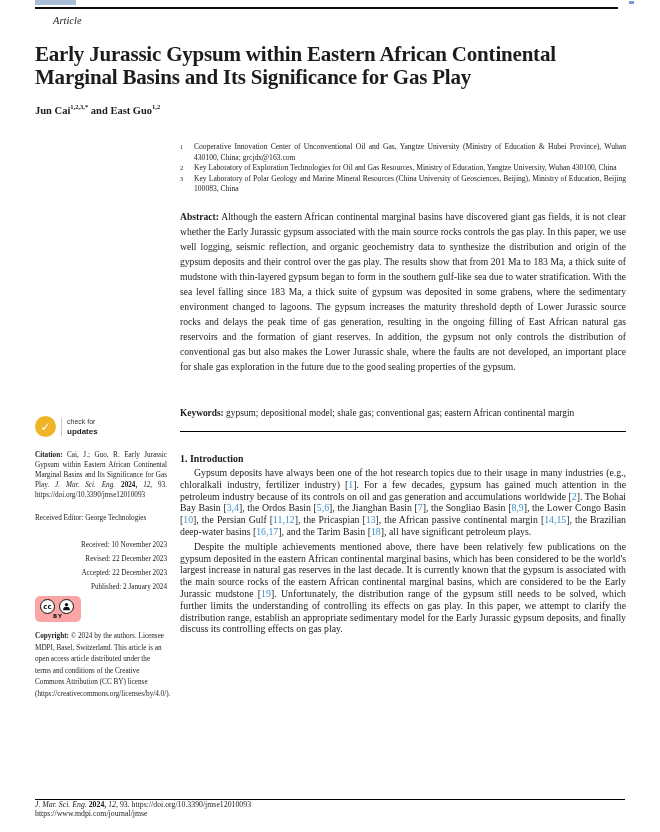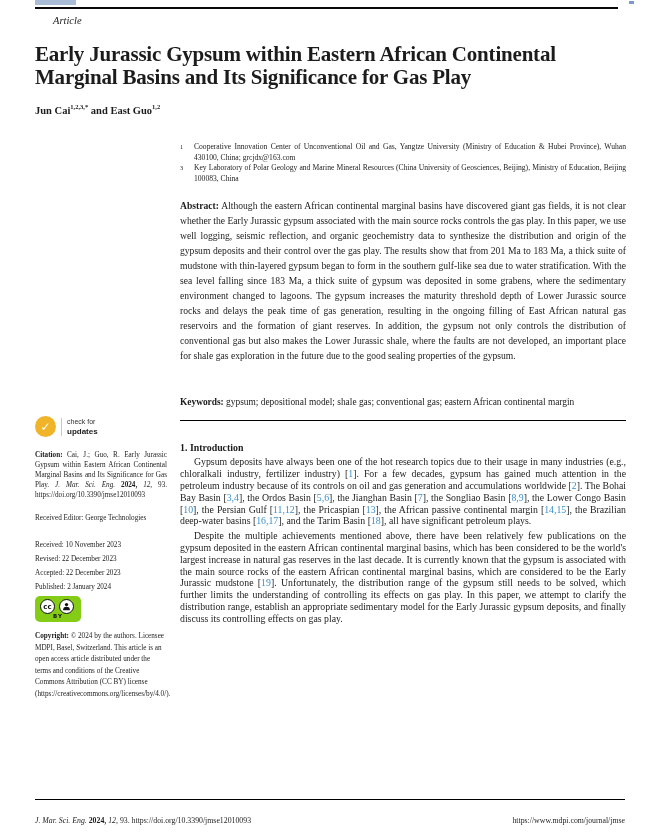--- a/index.html
+++ b/index.html
@@ -23,22 +23,22 @@
   .crossmark{display:flex;align-items:center;cursor:pointer;}
   .cm-circle{width:21px;height:21px;border-radius:50%;background:#f0b428;color:#fff;
              display:flex;align-items:center;justify-content:center;font-size:12px;font-weight:bold;
              font-family:"DejaVu Sans",sans-serif;}
   .cm-div{width:1px;height:18px;background:#c9c9c9;margin:0 5px;}
   .cm-l1{font-size:7px;color:#333;font-family:"Liberation Sans",sans-serif;}
   .cm-l2{font-size:8px;font-weight:bold;color:#222;font-family:"Liberation Sans",sans-serif;}
   .sb-block{margin-top:13px;text-align:justify;}
   .sb-label{font-weight:bold;}
   .sb-dates{margin-top:17px;}
-  .sb-date{margin-bottom:4px;}
-  .cc-badge{width:46px;height:26px;background:#84cc16;border-radius:5px;
+  .sb-date{margin-bottom:4px;text-align:right;}
+  .cc-badge{width:46px;height:26px;background:#fca5a5;border-radius:5px;
             position:relative;cursor:pointer;}
   .cc-circle{position:absolute;top:3px;width:13px;height:13px;border-radius:50%;background:#fff;
              border:1.5px solid #111;display:flex;align-items:center;justify-content:center;}
   .cc-c1{left:5px;font-size:7px;font-weight:bold;font-family:"DejaVu Sans",sans-serif;color:#111;}
   .cc-c2{left:24px;}
   .cc-by{position:absolute;bottom:1px;left:0;right:0;text-align:center;font-size:5.5px;
          font-weight:bold;letter-spacing:1px;color:#111;font-family:"DejaVu Sans",sans-serif;}
   .copyright{margin-top:9px;line-height:11.5px;}
 
   
@@ -50,21 +50,21 @@
   .keywords{margin-top:33px;font-size:9.4px;line-height:13px;text-align:justify;}
   .kw-rule{margin-top:11px;border-top:1.2px solid #000;}
   .section-heading{margin-top:21px;font-weight:bold;font-size:9.9px;}
   .para{margin:0;margin-top:3px;font-size:9.8px;line-height:11.8px;text-align:justify;text-indent:14px;}
   .bold{font-weight:bold;}
   .ital{font-style:italic;}
   .ref{color:#3e8fc9;}
 
   
   .footer{position:absolute;left:35px;top:799px;width:590px;border-top:1.2px solid #000;
-          padding-top:16px;display:flex;justify-content:space-between;font-size:7.8px;}
+          padding-top:0;display:flex;justify-content:space-between;font-size:7.8px;flex-direction:column;}
 </style>
 </head>
 <body>
 
 <div class="page">
 
   <div class="top-blue"></div>
   <div class="top-rule"></div>
   <div class="top-speck"></div>
 
@@ -130,20 +130,24 @@
     </div>
   </aside>
 
   <main class="main">
     <div>
       <div class="affil-row">
         <span class="affil-marker">1</span>
         <span class="affil-text">Cooperative Innovation Center of Unconventional Oil and Gas, Yangtze University (Ministry of Education &amp; Hubei Province), Wuhan 430100, China; grcjdx@163.com</span>
       </div>
       <div class="affil-row">
+        <span class="affil-marker">2</span>
+        <span class="affil-text">Key Laboratory of Exploration Technologies for Oil and Gas Resources, Ministry of Education, Yangtze University, Wuhan 430100, China</span>
+      </div>
+      <div class="affil-row">
         <span class="affil-marker">3</span>
         <span class="affil-text">Key Laboratory of Polar Geology and Marine Mineral Resources (China University of Geosciences, Beijing), Ministry of Education, Beijing 100083, China</span>
       </div>
     </div>
 
     <div class="abstract">
       <span class="bold">Abstract:</span>
       <span>Although the eastern African continental marginal basins have discovered giant gas fields, it is not clear whether the Early Jurassic gypsum associated with the main source rocks controls the gas play. In this paper, we use well logging, seismic reflection, and organic geochemistry data to synthesize the distribution and origin of the gypsum deposits and their control over the gas play. The results show that from 201 Ma to 183 Ma, a thick suite of mudstone with thin-layered gypsum began to form in the southern gulf-like sea due to water stratification. With the sea level falling since 183 Ma, a thick suite of gypsum was deposited in some grabens, where the sedimentary environment changed to lagoons. The gypsum increases the maturity threshold depth of Lower Jurassic source rocks and delays the peak time of gas generation, resulting in the ongoing filling of East African natural gas reservoirs and the formation of giant reserves. In addition, the gypsum not only controls the distribution of conventional gas but also makes the Lower Jurassic shale, where the faults are not developed, an important place for shale gas exploration in the future due to the good sealing properties of the gypsum.</span>
     </div>
 

